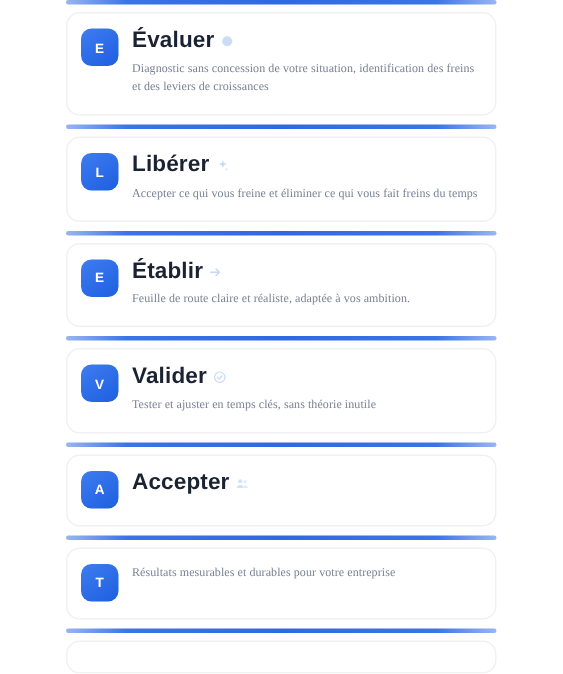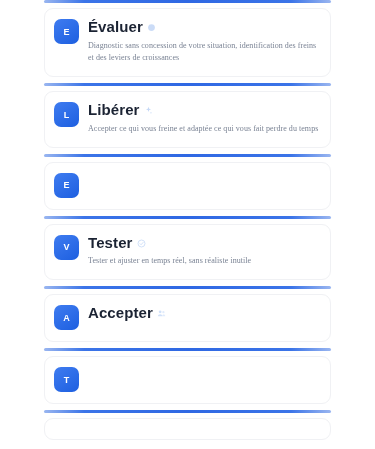--- a/index.html
+++ b/index.html
@@ -129,45 +129,56 @@
         <div class="card-body">
           <div class="card-title-row">
             <span class="card-title">Libérer</span>
             <span class="title-icon">
               <svg viewBox="0 0 16 16">
                 <path d="M8 1.5l1.3 3.2 3.2 1.3-3.2 1.3L8 10.5 6.7 7.3 3.5 6l3.2-1.3z" fill="#bcd2f5"></path>
                 <path d="M12.4 10.2l.6 1.4 1.4.6-1.4.6-.6 1.4-.6-1.4-1.4-.6 1.4-.6z" fill="#cfe0f8"></path>
               </svg>
             </span>
           </div>
-          <div class="card-desc">Accepter ce qui vous freine et adaptée ce qui vous fait perdre du temps</div>
+          <div class="card-desc">Accepter ce qui vous freine et éliminer ce qui vous fait freins du temps</div>
         </div>
       </div>
     </div>
     <div class="step-block">
       <div class="divider"></div>
       <div class="card">
         <div class="badge">E</div>
+        <div class="card-body">
+          <div class="card-title-row">
+            <span class="card-title">Établir</span>
+            <span class="title-icon">
+              <svg viewBox="0 0 16 16">
+                <path d="M2.5 8h10M9 4.2L12.9 8 9 11.8" stroke="#bcd2f5" stroke-width="1.8" fill="none" stroke-linecap="round" stroke-linejoin="round"></path>
+              </svg>
+            </span>
+          </div>
+          <div class="card-desc">Feuille de route claire et réaliste, adaptée à vos ambition.</div>
+        </div>
       </div>
     </div>
     <div class="step-block">
       <div class="divider"></div>
       <div class="card">
         <div class="badge">V</div>
         <div class="card-body">
           <div class="card-title-row">
-            <span class="card-title">Tester</span>
+            <span class="card-title">Valider</span>
             <span class="title-icon">
               <svg viewBox="0 0 16 16">
                 <circle cx="8" cy="8" r="6.2" stroke="#bcd2f5" stroke-width="1.4" fill="none"></circle>
                 <path d="M5.2 8.2l2 2 3.6-4" stroke="#bcd2f5" stroke-width="1.4" fill="none" stroke-linecap="round" stroke-linejoin="round"></path>
               </svg>
             </span>
           </div>
-          <div class="card-desc">Tester et ajuster en temps réel, sans réaliste inutile</div>
+          <div class="card-desc">Tester et ajuster en temps clés, sans théorie inutile</div>
         </div>
       </div>
     </div>
     <div class="step-block">
       <div class="divider"></div>
       <div class="card">
         <div class="badge">A</div>
         <div class="card-body">
           <div class="card-title-row">
             <span class="card-title">Accepter</span>
@@ -181,20 +192,21 @@
             </span>
           </div>
         </div>
       </div>
     </div>
     <div class="step-block">
       <div class="divider"></div>
       <div class="card">
         <div class="badge">T</div>
         <div class="card-body">
+          <div class="card-desc">Résultats mesurables et durables pour votre entreprise</div>
         </div>
       </div>
     </div>
     <div class="step-block">
       <div class="divider"></div>
       <div class="card"></div>
     </div>
   </div>
 
 </body></html>

